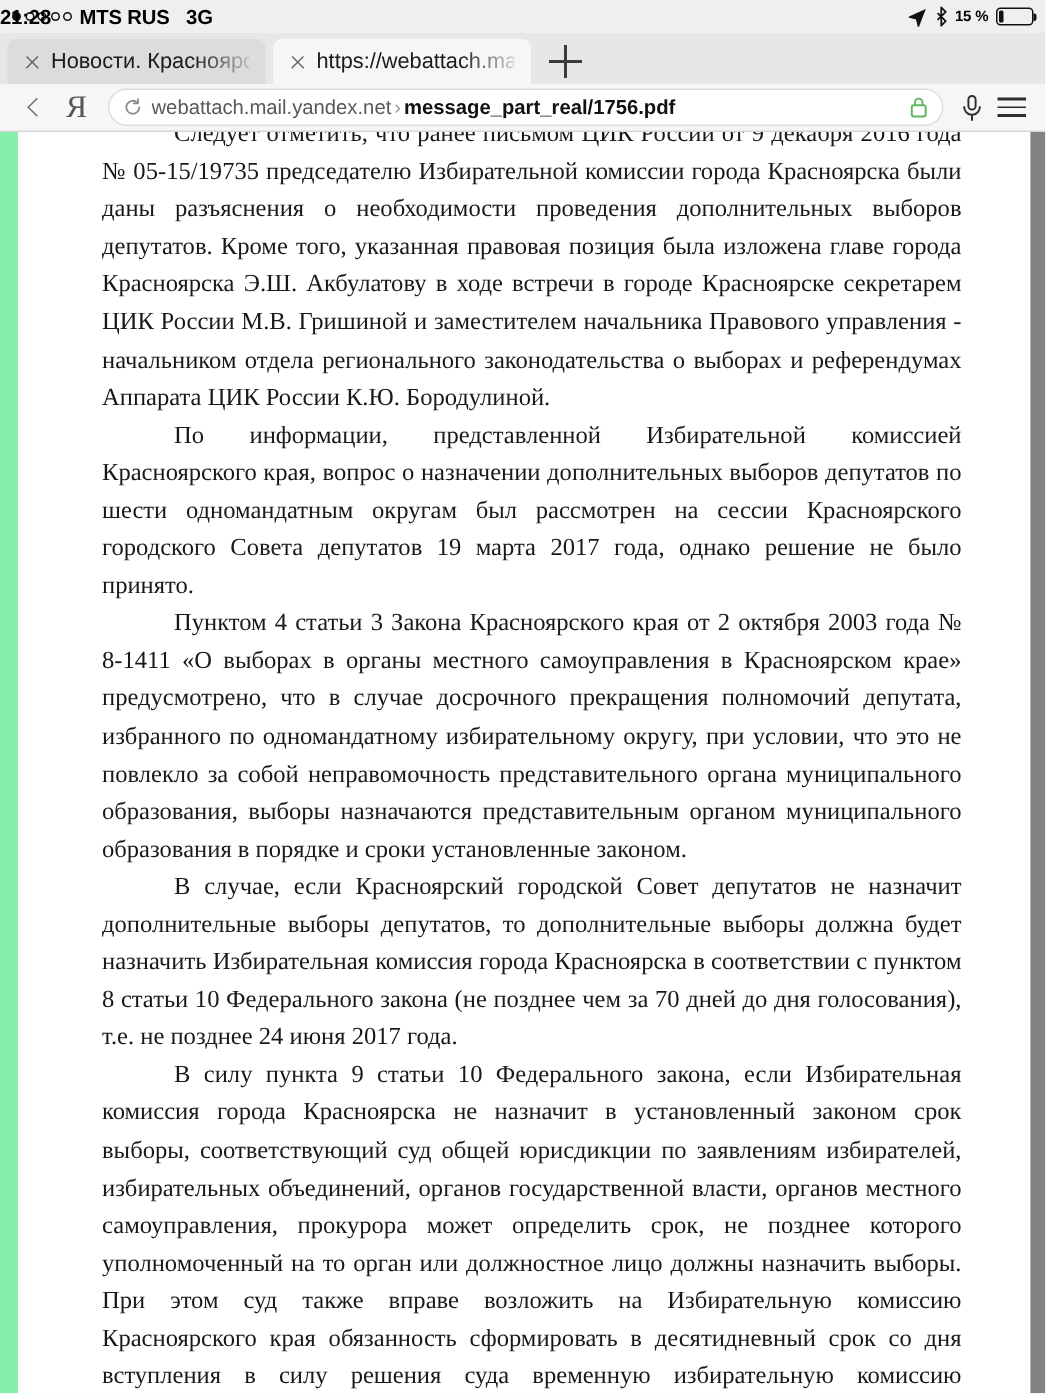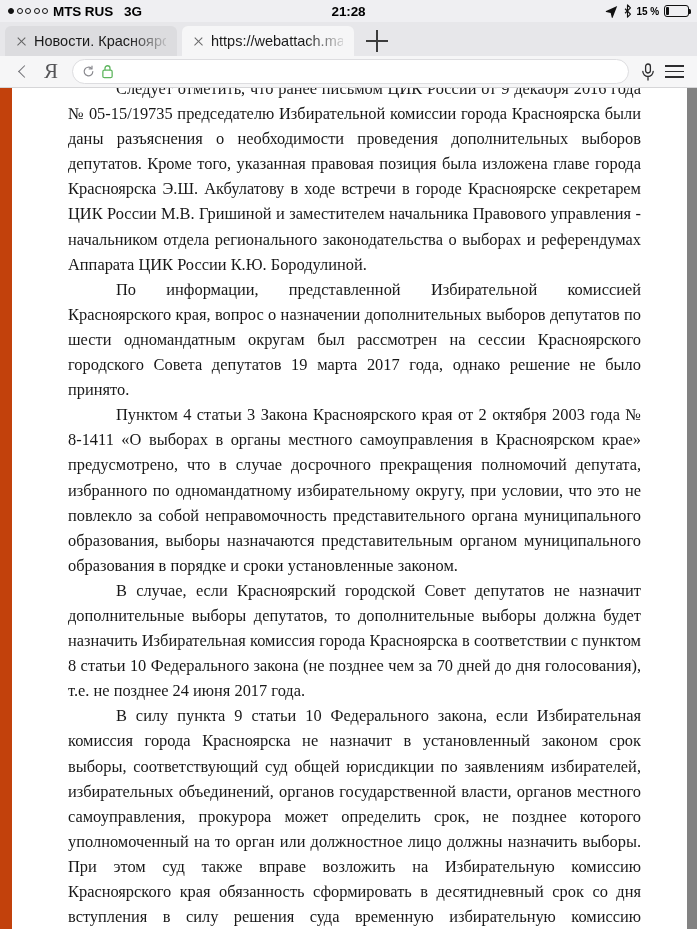--- a/index.html
+++ b/index.html
@@ -29,21 +29,21 @@
     letter-spacing: -0.1px;
   }
   .status-left { display: flex; align-items: center; gap: 5px; }
   .dots { display: flex; align-items: center; gap: 2.5px; }
   .dot { width: 6px; height: 6px; border-radius: 50%; border: 1.2px solid #111; }
   .dot.filled { background: #111; }
   .carrier { font-size: 13.5px; font-weight: bold; }
   .net { font-size: 13.5px; font-weight: bold; margin-left: 6px; }
   .status-center {
     position: absolute; left: 0; right: 0; top: 0;
-    height: 22px; display: flex; align-items: center; justify-content: center;
+    height: 22px; display: flex; align-items: center; justify-content: flex-start;
     font-size: 13.5px; font-weight: bold;
     pointer-events: none;
   }
   .status-right {
     margin-left: auto; display: flex; align-items: center; gap: 5px;
     z-index: 2;
   }
   .loc-arrow { width: 13px; height: 13px; display: block; }
   .bt-icon { width: 9px; height: 14px; display: block; }
   .batt-pct { font-size: 10px; font-weight: bold; }
@@ -169,21 +169,21 @@
     width: 26px; height: 26px; flex: 0 0 auto;
     display: flex; flex-direction: column; align-items: center; justify-content: center;
     gap: 4px;
   }
   .menu-btn span { width: 19px; height: 1.8px; background: #2d2d2f; display: block; }
 
   
   .viewer {
     position: absolute; top: 88px; left: 0;
     width: 697px; height: 841px;
-    background: #c2410c;
+    background: #86efac;
     overflow: hidden;
   }
   .page {
     position: absolute; top: 0; left: 12px;
     width: 675px; min-height: 841px;
     background: #ffffff;
   }
   .doc {
     padding: 0 46px 0 56px;
     font-family: "Liberation Serif", serif;
@@ -263,20 +263,23 @@
     <div class="back-btn">
       <span class="chev"></span>
     </div>
     <div class="ya-logo">Я</div>
 
     <div class="urlbox">
       <svg class="reload-ico" viewBox="0 0 16 16">
         <path d="M13.3 8a5.3 5.3 0 1 1-1.6-3.8" fill="none" stroke="#8b8b90" stroke-width="1.5" stroke-linecap="round"></path>
         <path d="M12.3 1.4v3.4H8.9" fill="none" stroke="#8b8b90" stroke-width="1.5" stroke-linecap="round" stroke-linejoin="round"></path>
       </svg>
+      <span class="url-text">
+        <span class="url-host">webattach.mail.yandex.net</span><span class="url-sep">›</span><span class="url-path">message_part_real/1756.pdf</span>
+      </span>
       <svg class="lock-ico" viewBox="0 0 14 16">
         <rect x="2" y="6.6" width="10" height="8" rx="1.6" fill="none" stroke="#5fb65f" stroke-width="1.4"></rect>
         <path d="M4.3 6.6V4.5a2.7 2.7 0 0 1 5.4 0v2.1" fill="none" stroke="#5fb65f" stroke-width="1.4"></path>
       </svg>
     </div>
 
     <div class="mic-btn">
       <svg class="mic-ico" viewBox="0 0 14 18">
         <rect x="4.6" y="1" width="4.8" height="9" rx="2.4" fill="none" stroke="#2d2d2f" stroke-width="1.3"></rect>
         <path d="M1.8 8.3a5.2 5.2 0 0 0 10.4 0M7 13.5V17" fill="none" stroke="#2d2d2f" stroke-width="1.3" stroke-linecap="round"></path>

